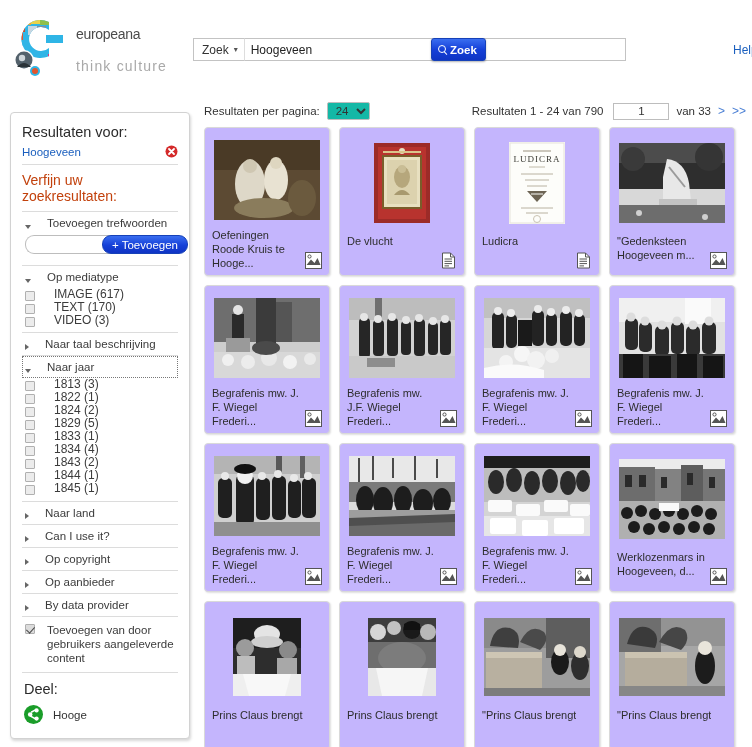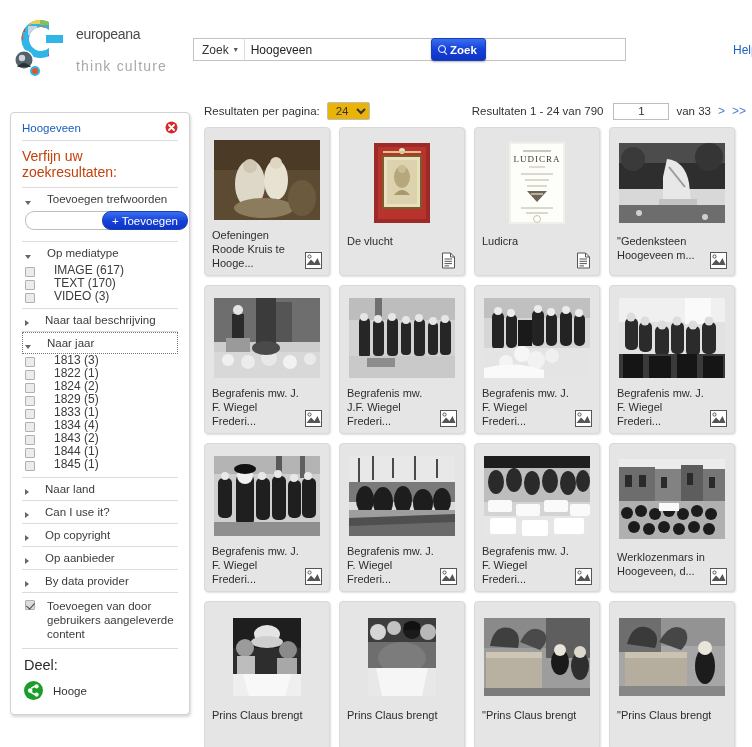--- a/index.html
+++ b/index.html
@@ -320,21 +320,21 @@
     align-items: center;
     height: 32px;
     font-size: 11.5px;
     color: #333;
     padding: 0 0 0 4px;
   }
   #per-page-label { }
   #per-page-select {
     margin-left: 7px;
     border: 1px solid #bdbdbd;
-    background: #eab308;
+    background: #14b8a6;
     font-size: 11.5px;
     font-family: "Liberation Sans", sans-serif;
     padding: 1px 4px;
     color: #333;
     cursor: pointer;
     border-radius: 2px;
   }
   #results-count {
     margin-left: 60px;
     white-space: nowrap;
@@ -365,21 +365,21 @@
     font-size: 12px;
   }
 
   #grid {
     display: grid;
     grid-template-columns: repeat(4, 126px);
     gap: 9px 9px;
     padding-left: 4px;
   }
   .card {
-    background: #e5e5e5;
+    background: #c4b5fd;
     border: 1px solid #d9d9d9;
     border-radius: 4px;
     box-shadow: 1px 1px 2px rgba(0,0,0,0.13);
     height: 149px;
     padding: 7px 7px 5px 7px;
     display: flex;
     flex-direction: column;
     cursor: pointer;
     overflow: hidden;
   }
@@ -476,20 +476,21 @@
     <span>Zoek</span>
   </button>
 
   <a id="help-link">Help</a>
 </div>
 
 <div id="main">
 
   <div id="sidebar">
 
+    <div class="side-h">Resultaten voor:</div>
 
     <div id="results-for-row">
       <span id="results-for-term">Hoogeveen</span>
       <span id="clear-search-icon">
         <svg width="13" height="13" viewBox="0 0 13 13">
           <circle cx="6.5" cy="6.5" r="6" fill="#d42a2a"></circle>
           <path d="M4,4 L9,9 M9,4 L4,9" stroke="#fff" stroke-width="1.8" stroke-linecap="round"></path>
         </svg>
       </span>
     </div>

